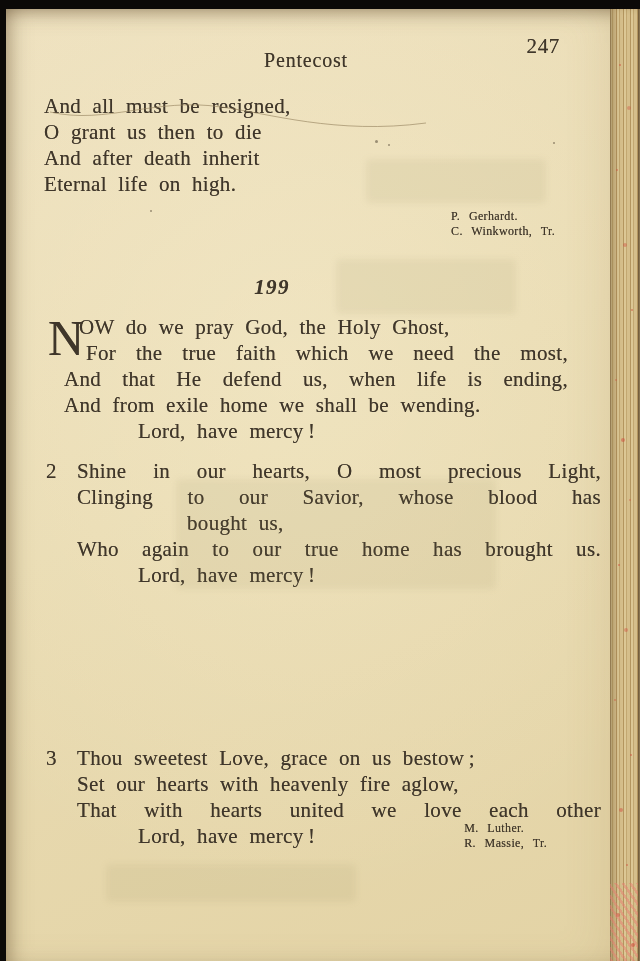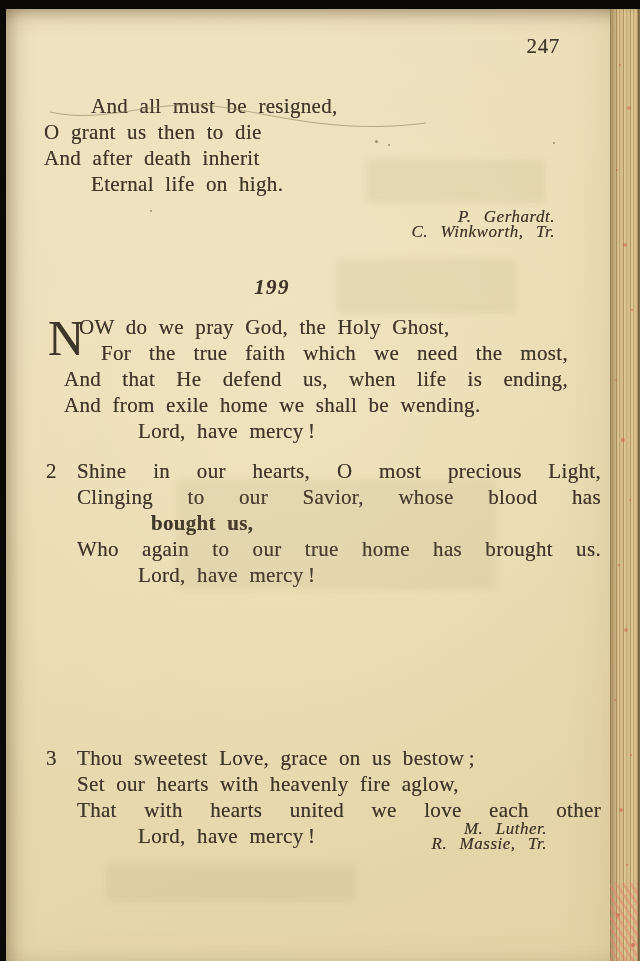--- a/index.html
+++ b/index.html
@@ -44,53 +44,54 @@
     background:repeating-linear-gradient(55deg, rgba(232,124,112,.55) 0 2.5px, rgba(0,0,0,0) 2.5px 6px);}
   
   .textcol{position:absolute;left:38px;top:0;width:524px;
     font-size:21px;line-height:26px;letter-spacing:.015em;word-spacing:.28em;}
   .hdr-title{position:absolute;left:0;top:38px;width:100%;text-align:center;
     font-size:20px;letter-spacing:.04em;word-spacing:.1em;}
   .hdr-num{position:absolute;right:8px;top:24px;font-size:21px;letter-spacing:.03em;}
   .block{position:absolute;left:0;width:100%;}
   .stanza-a{top:84px;}
   .stanza-a .base{}
-  .stanza-a .ind{margin-left:47px;font-family:Liberation Serif, serif;}
-  .attr{position:absolute;text-align:right;font-size:17px;line-height:15px;
-    word-spacing:.45em;letter-spacing:.03em;font-style:italic;}
+  .stanza-a .ind{font-family:Liberation Serif, serif;}
+  .attr{position:absolute;text-align:left;font-size:12px;line-height:15px;
+    word-spacing:.45em;letter-spacing:.03em;}
   .attr1{top:200px;right:13px;}
   .attr2{top:812px;right:21px;}
   .hymn-num{top:265px;text-align:center;font-weight:bold;font-size:21px;
     letter-spacing:.06em;margin-left:-34px;font-style:italic;}
   .v1{top:305px;margin-left:20px;position:absolute;width:504px;}
   .v1 .dropcap{position:absolute;left:-16px;top:-1px;font-size:50px;line-height:50px;font-weight:normal;}
   .v1 .l1{margin-left:15px;}
-  .v1 .l2{margin-left:37px;}
+  .v1 .l2{margin-left:22px;}
   .refrain{margin-left:61px;}
   .v1 .refrain{margin-left:74px;}
   .verse{position:relative;padding-left:33px;}
   .v2{top:449px;} .v3{top:606px;}
   .vnum{position:absolute;left:2px;top:0;}
-  .bought{margin-left:74px;font-weight:bold;}
+  .bought{margin-left:110px;}
   .just{text-align:justify;text-align-last:justify;}
   
   .artifacts{position:absolute;left:0;top:0;pointer-events:none;}
   .speck{position:absolute;width:3px;height:3px;border-radius:50%;background:rgba(70,58,42,.5);}
   .ghost{position:absolute;background:rgba(143,138,92,.10);filter:blur(3px);border-radius:5px;}
   
   .bar-top{position:absolute;left:0;top:0;width:640px;height:9px;background:#0b0907;}
   .bar-left{position:absolute;left:0;top:0;width:6px;height:961px;background:#0b0907;}
 </style>
 </head>
 <body>
 
 <div class="page">
 
   <div class="textcol">
 
+    <div class="hdr-title">Pentecost</div>
     <div class="hdr-num">247</div>
 
     <div class="block stanza-a">
       <div class="ind">And all must be resigned,</div>
       <div class="base">O grant us then to die</div>
       <div class="base">And after death inherit</div>
       <div class="ind">Eternal life on high.</div>
     </div>
 
     <div class="attr attr1">

